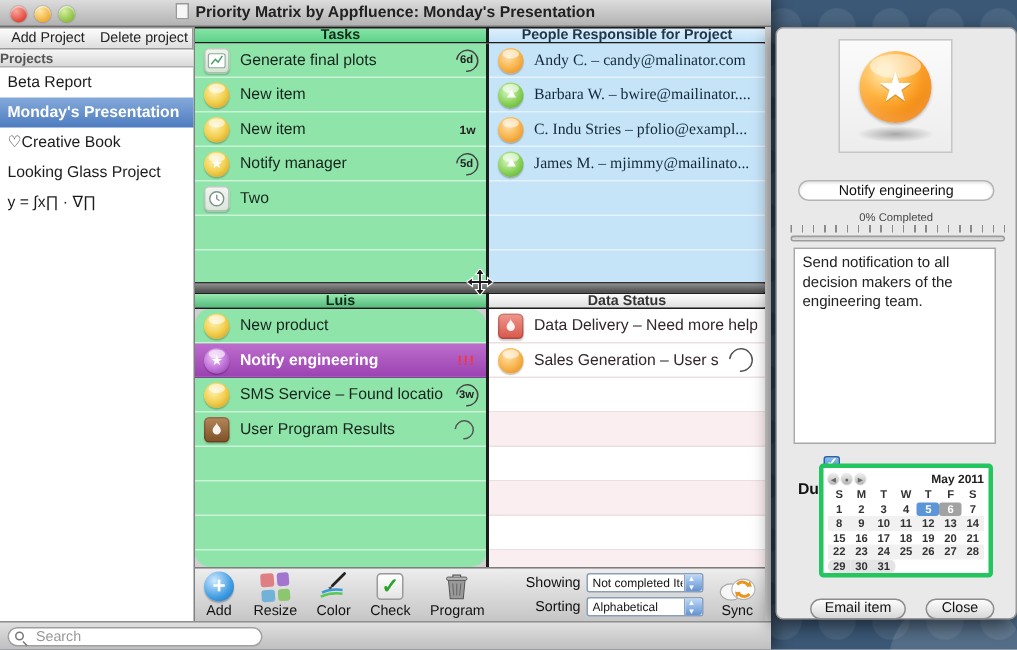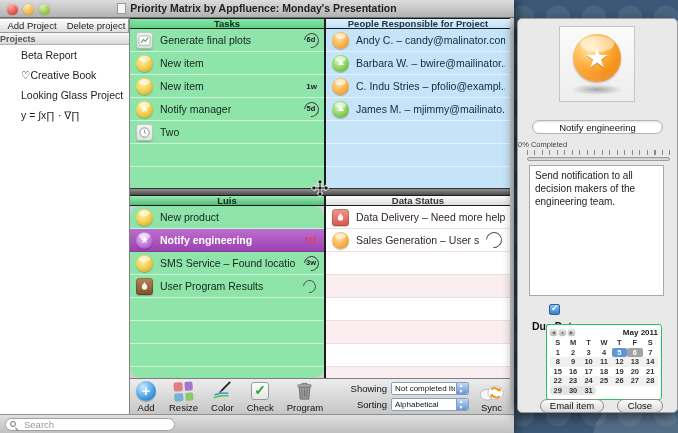--- a/index.html
+++ b/index.html
@@ -27,21 +27,21 @@
            vertical-align:-2px;margin-right:4px;}
 
   
   .sidebar{position:absolute;left:0;top:18px;width:130px;height:396px;background:#fff;border-right:1px solid #808080;}
   .sb-buttons{display:flex;height:15px;}
   .sb-btn{flex:1;background:linear-gradient(#fdfdfd,#dedede);border:1px solid #9a9a9a;border-left:none;
           font-size:9.5px;text-align:center;line-height:13px;color:#222;}
   .sb-btn:first-child{border-left:none;border-right:none;}
   .sb-head{height:12px;background:linear-gradient(#f6f6f6,#dadada);border-bottom:1px solid #b2b2b2;
            font-size:9px;font-weight:bold;color:#555;padding-left:0;line-height:12px;}
-  .sb-item{height:20px;line-height:20px;padding-left:21px;font-size:10.5px;color:#1c1c1c;white-space:nowrap;overflow:hidden;}
+  .sb-item{height:20px;line-height:20px;padding-left:5px;font-size:10.5px;color:#1c1c1c;white-space:nowrap;overflow:hidden;}
   .sb-item.selected{background:linear-gradient(#85aadb,#4d7cbf);color:#fff;font-weight:bold;}
 
   
   .matrix{position:absolute;left:130px;top:18px;width:380px;height:360px;border-right:1px solid #1c1c1c;}
   .qhead{position:absolute;height:11px;line-height:9px;font-size:9.5px;font-weight:bold;text-align:center;
          border-top:1px solid #1c1c1c;border-bottom:1px solid #1c1c1c;}
   .tlh{left:0;top:0;width:194px;background:linear-gradient(#86e4a6,#5fd28a);color:#0e2a18;}
   .trh{left:194px;top:0;width:186px;background:linear-gradient(#ddeffd,#c2e2f7);color:#20364a;border-left:2px solid #1c1c1c;}
   .blh{left:0;top:177px;width:194px;background:linear-gradient(#97e7b1,#54bd7c);color:#0e2a18;}
   .brh{left:194px;top:177px;width:186px;background:linear-gradient(#fbfbfb,#e0e0e0);color:#333;border-left:2px solid #1c1c1c;}
@@ -50,21 +50,21 @@
   .trq{left:194px;top:11px;width:186px;height:159px;background:#c6e4f8;border-left:2px solid #1c1c1c;}
   .blq{left:0;top:188px;width:194px;height:172px;background:#8fe4aa;border-radius:10px;}
   .brq{left:194px;top:188px;width:186px;height:172px;background:#fff;border-left:2px solid #1c1c1c;}
   .qdivider{position:absolute;left:0;top:170px;width:380px;height:7px;
             background:linear-gradient(#909090,#4a4a4a);border-top:1px solid #333;}
   .movecursor{position:absolute;left:181px;top:161px;}
 
   .row{height:23px;display:flex;align-items:center;padding:0 5px 0 6px;gap:7px;
        border-bottom:1px solid rgba(255,255,255,.55);}
   .rlabel{flex:1;font-size:10.5px;color:#16251c;white-space:nowrap;overflow:hidden;}
-  .trq .rlabel{color:#14283a;}
+  .trq .rlabel{color:#14283a;font-family:Liberation Serif, serif;}
   .brq .row{border-bottom:1px solid #ecdfe0;align-items:center;}
   .brq .rlabel{color:#33262b;}
   .brq .row.pinkish{background:#fbeef0;}
   .row.selrow{background:linear-gradient(#bc6ecc,#9c42b2);border-bottom-color:#8a3aa0;}
   .row.selrow .rlabel{color:#fff;font-weight:bold;}
 
   
   .orb{width:17px;height:17px;border-radius:50%;position:relative;flex:0 0 auto;box-shadow:0 1px 1px rgba(0,0,0,.25);}
   .orb::before{content:"";position:absolute;left:3px;top:1.5px;width:11px;height:6px;border-radius:50%;background:rgba(255,255,255,.6);}
   .orb.yellow{background:radial-gradient(circle at 40% 35%,#fdf2b0,#f3cf4e 50%,#c9971c);}
@@ -139,31 +139,31 @@
               background:radial-gradient(ellipse,rgba(0,0,0,.3),transparent 70%);}
   .star-orb{position:absolute;left:13px;top:7px;width:48px;height:48px;border-radius:50%;
             background:radial-gradient(circle at 35% 28%,#ffe2a0 8%,#ffb23e 38%,#f07d00 75%,#c65f00);
             box-shadow:inset 0 -4px 8px rgba(255,255,255,.25),0 1px 2px rgba(0,0,0,.25);}
   .star-orb::before{content:"";position:absolute;left:7px;top:2px;width:34px;height:16px;border-radius:50%;background:rgba(255,255,255,.5);}
   .star-orb::after{content:"★";position:absolute;left:0;top:0;width:100%;text-align:center;line-height:48px;
                    font-size:27px;color:#fff;text-shadow:0 1px 1px rgba(0,0,0,.25);}
   .fieldpill{position:absolute;left:14px;top:101px;width:131px;height:14px;background:#fff;border:1px solid #b4b4b4;
              border-radius:8px;text-align:center;font-size:9.5px;line-height:13px;color:#111;
              box-shadow:inset 0 1px 2px rgba(0,0,0,.12);}
-  .completed{position:absolute;left:0;top:121px;width:100%;font-size:7.5px;color:#444;}
+  .completed{position:absolute;left:0;top:121px;width:100%;text-align:center;font-size:7.5px;color:#444;}
   .ruler{position:absolute;left:9px;top:131px;width:143px;}
   .ticks{height:5px;background:repeating-linear-gradient(90deg,#8a8a8a 0,#8a8a8a 1px,transparent 1px,transparent 7.5px);}
   .track{height:4px;margin-top:2px;background:linear-gradient(#c8c8c8,#e2e2e2);border:1px solid #9c9c9c;border-radius:2px;}
   .notes{position:absolute;left:11px;top:146px;width:135px;height:131px;background:#fff;border:1px solid #a8a8a8;
          font-size:10px;line-height:1.3;color:#222;padding:3px 5px;}
   .duedate{position:absolute;left:14px;top:285px;display:flex;align-items:center;gap:5px;
            font-size:10.5px;font-weight:bold;color:#111;flex-direction:column;}
   .cb{width:11px;height:11px;border-radius:2px;background:linear-gradient(#8cc0f0,#3c80cc);border:1px solid #2a62a8;position:relative;}
   .cb::after{content:"✓";position:absolute;left:0;top:-2px;width:100%;text-align:center;font-size:9px;font-weight:bold;color:#fff;}
-  .calendar{position:absolute;left:28px;top:305px;width:116px;height:76px;background:#fff;border:1px solid #22c55e;
+  .calendar{position:absolute;left:28px;top:290px;width:116px;height:76px;background:#fff;border:3px solid #22c55e;
             border-radius:3px;padding:2px 3px;font-size:7.5px;}
   .cal-head{display:flex;align-items:center;height:11px;}
   .cnav{width:7px;height:7px;border-radius:50%;background:linear-gradient(#ececec,#b4b4b4);box-shadow:0 0 1px rgba(0,0,0,.5);
         margin-right:2px;position:relative;}
   .cnav::before{position:absolute;left:0;top:-0.5px;width:100%;text-align:center;font-size:4.5px;color:#666;line-height:8px;}
   .cnav.prev::before{content:"◀";}
   .cnav.today::before{content:"●";}
   .cnav.next::before{content:"▶";}
   .cal-month{margin-left:auto;font-size:8px;font-weight:bold;color:#222;}
   .cal-week,.cal-row{display:flex;height:9.5px;}
@@ -192,20 +192,21 @@
     <span class="docicon"></span><span>Priority Matrix by Appfluence: Monday's Presentation</span>
   </div>
 
   <div class="sidebar">
     <div class="sb-buttons">
       <div class="sb-btn">Add Project</div>
       <div class="sb-btn">Delete project</div>
     </div>
     <div class="sb-head">Projects</div>
     <div class="sb-item">Beta Report</div>
+    <div class="sb-item selected">Monday's Presentation</div>
     <div class="sb-item">♡Creative Book</div>
     <div class="sb-item">Looking Glass Project</div>
     <div class="sb-item">y = ∫x∏ · ∇∏</div>
   </div>
 
   <div class="matrix">
     <div class="qhead tlh">Tasks</div>
     <div class="qhead trh">People Responsible for Project</div>
 
     <div class="quad tlq">

